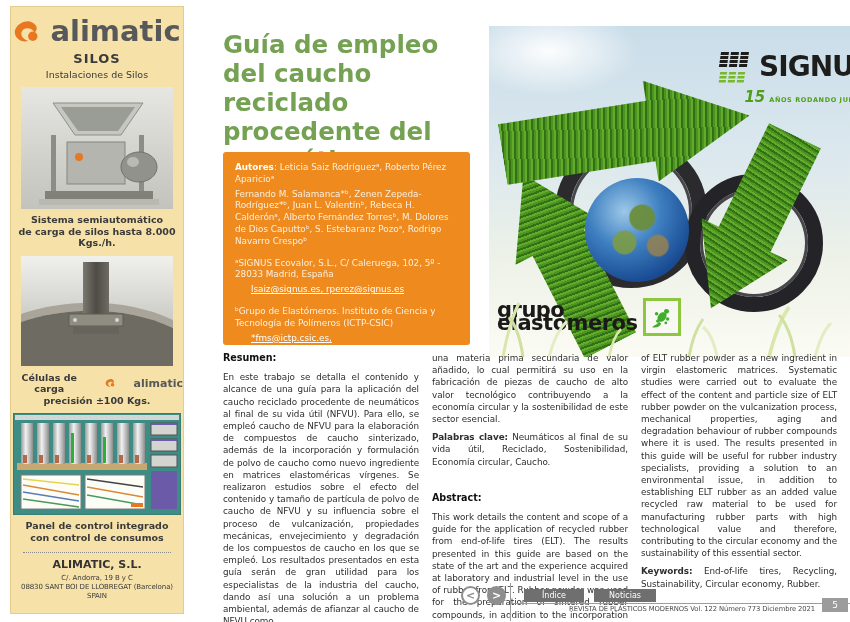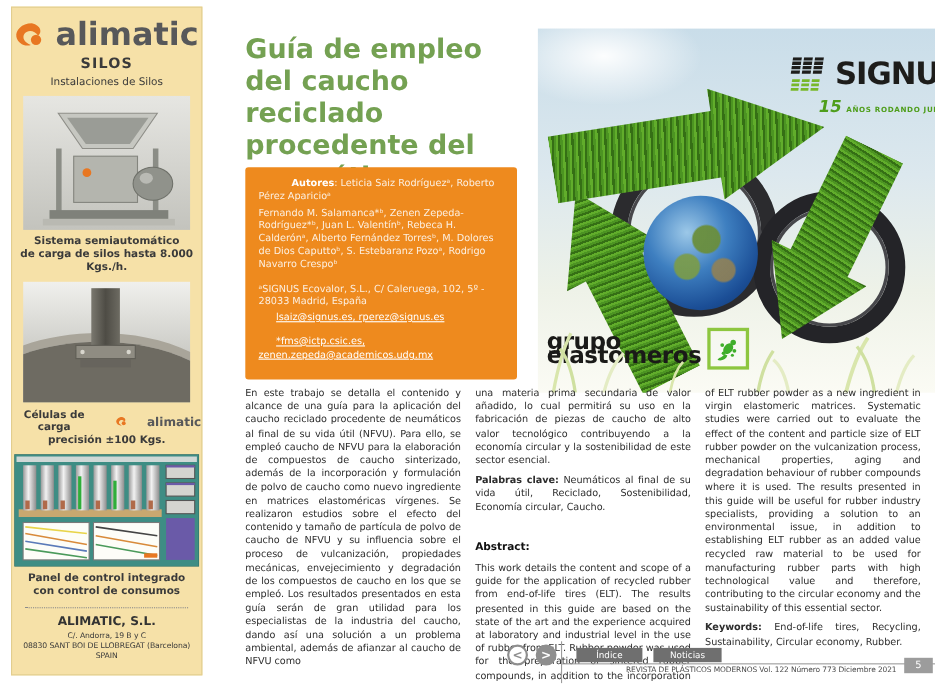--- a/index.html
+++ b/index.html
@@ -28,21 +28,21 @@
   
   .title {
     position:absolute; left:223px; top:30px; width:260px;
     font-size:24.5px; line-height:29px; font-weight:bold; color:#74a152;
   }
   .authors-box {
     position:absolute; left:223px; top:152px; width:247px; height:193px;
     background:#ee8a1e; border-radius:3px; padding:10px 12px;
     color:#fcefe0; font-size:8.8px; line-height:11.8px; text-align:left;
   }
-  .authors-box .label { color:#ffffff; font-weight:bold;margin-left:30px; }
+  .authors-box .label { color:#ffffff; font-weight:bold; }
   .authors-box p { margin:0 0 3px; }
   .gap-s { height:7px; }
   .email { color:#ffffff; text-decoration:underline; cursor:pointer;margin-left:16px; }
 
   
   .hero {
     position:absolute; left:489px; top:26px; width:394px; height:331px; overflow:hidden;
     background:linear-gradient(180deg,#c9dde9 0%,#dce8ee 40%,#eef2e8 72%,#fbfbf4 100%);
   }
   .cloud { position:absolute; left:-30px; top:-20px; width:180px; height:90px; border-radius:50%;
@@ -226,20 +226,21 @@
 
 <div class="authors-box">
   <p>
     <span class="label">Autores</span><span>: Leticia Saiz Rodríguezᵃ, Roberto Pérez Aparicioᵃ</span>
   </p>
   <p>Fernando M. Salamanca*ᵇ, Zenen Zepeda-Rodríguez*ᵇ, Juan L. Valentínᵇ, Rebeca H. Calderónᵃ, Alberto Fernández Torresᵇ, M. Dolores de Dios Caputtoᵇ, S. Estebaranz Pozoᵃ, Rodrigo Navarro Crespoᵇ</p>
   <div class="gap-s"></div>
   <p>ᵃSIGNUS Ecovalor, S.L., C/ Caleruega, 102, 5º - 28033 Madrid, España</p>
   <p><span class="email">lsaiz@signus.es, rperez@signus.es</span></p>
   <div class="gap-s"></div>
+  <p>ᵇGrupo de Elastómeros. Instituto de Ciencia y Tecnología de Polímeros (ICTP-CSIC)</p>
   <p><span class="email">*fms@ictp.csic.es, zenen.zepeda@academicos.udg.mx</span></p>
 </div>
 
 <div class="hero">
   <div class="cloud"></div>
   <div class="tire tire1"></div>
   <div class="tire tire2"></div>
   <div class="arrow arrow3"></div>
   <div class="globe"></div>
   <div class="arrow arrow1"></div>
@@ -306,20 +307,21 @@
     <path d="M200,64 Q204,40 214,26" stroke="#cfe0a0" stroke-width="3"></path>
     <path d="M228,64 Q224,42 214,34" stroke="#e4ecc4" stroke-width="3"></path>
     <path d="M280,64 Q288,32 300,14" stroke="#d9e6ac" stroke-width="3.5"></path>
     <path d="M306,64 Q302,36 290,22" stroke="#cfe0a0" stroke-width="3"></path>
     <path d="M326,64 Q332,40 342,30" stroke="#e4ecc4" stroke-width="3"></path>
   </svg>
 </div>
 
 <div class="cols">
   <div class="col">
+    <h4>Resumen:</h4>
     <p>En este trabajo se detalla el contenido y alcance de una guía para la aplicación del caucho reciclado procedente de neumáticos al final de su vida útil (NFVU). Para ello, se empleó caucho de NFVU para la elaboración de compuestos de caucho sinterizado, además de la incorporación y formulación de polvo de caucho como nuevo ingrediente en matrices elastoméricas vírgenes. Se realizaron estudios sobre el efecto del contenido y tamaño de partícula de polvo de caucho de NFVU y su influencia sobre el proceso de vulcanización, propiedades mecánicas, envejecimiento y degradación de los compuestos de caucho en los que se empleó. Los resultados presentados en esta guía serán de gran utilidad para los especialistas de la industria del caucho, dando así una solución a un problema ambiental, además de afianzar al caucho de NFVU como</p>
   </div>
   <div class="col">
     <p>una materia prima secundaria de valor añadido, lo cual permitirá su uso en la fabricación de piezas de caucho de alto valor tecnológico contribuyendo a la economía circular y la sostenibilidad de este sector esencial.</p>
     <p class="mt6">
       <b>Palabras clave:</b><span> Neumáticos al final de su vida útil, Reciclado, Sostenibilidad, Economía circular, Caucho.</span>
     </p>
     <h4 class="mt24">Abstract:</h4>
     <p>This work details the content and scope of a guide for the application of recycled rubber from end-of-life tires (ELT). The results presented in this guide are based on the state of the art and the experience acquired at laboratory and industrial level in the use of rubber from ELT. Rubber powder was used for the preparation of sintered rubber compounds, in addition to the incorporation and formulation</p>
   </div>

